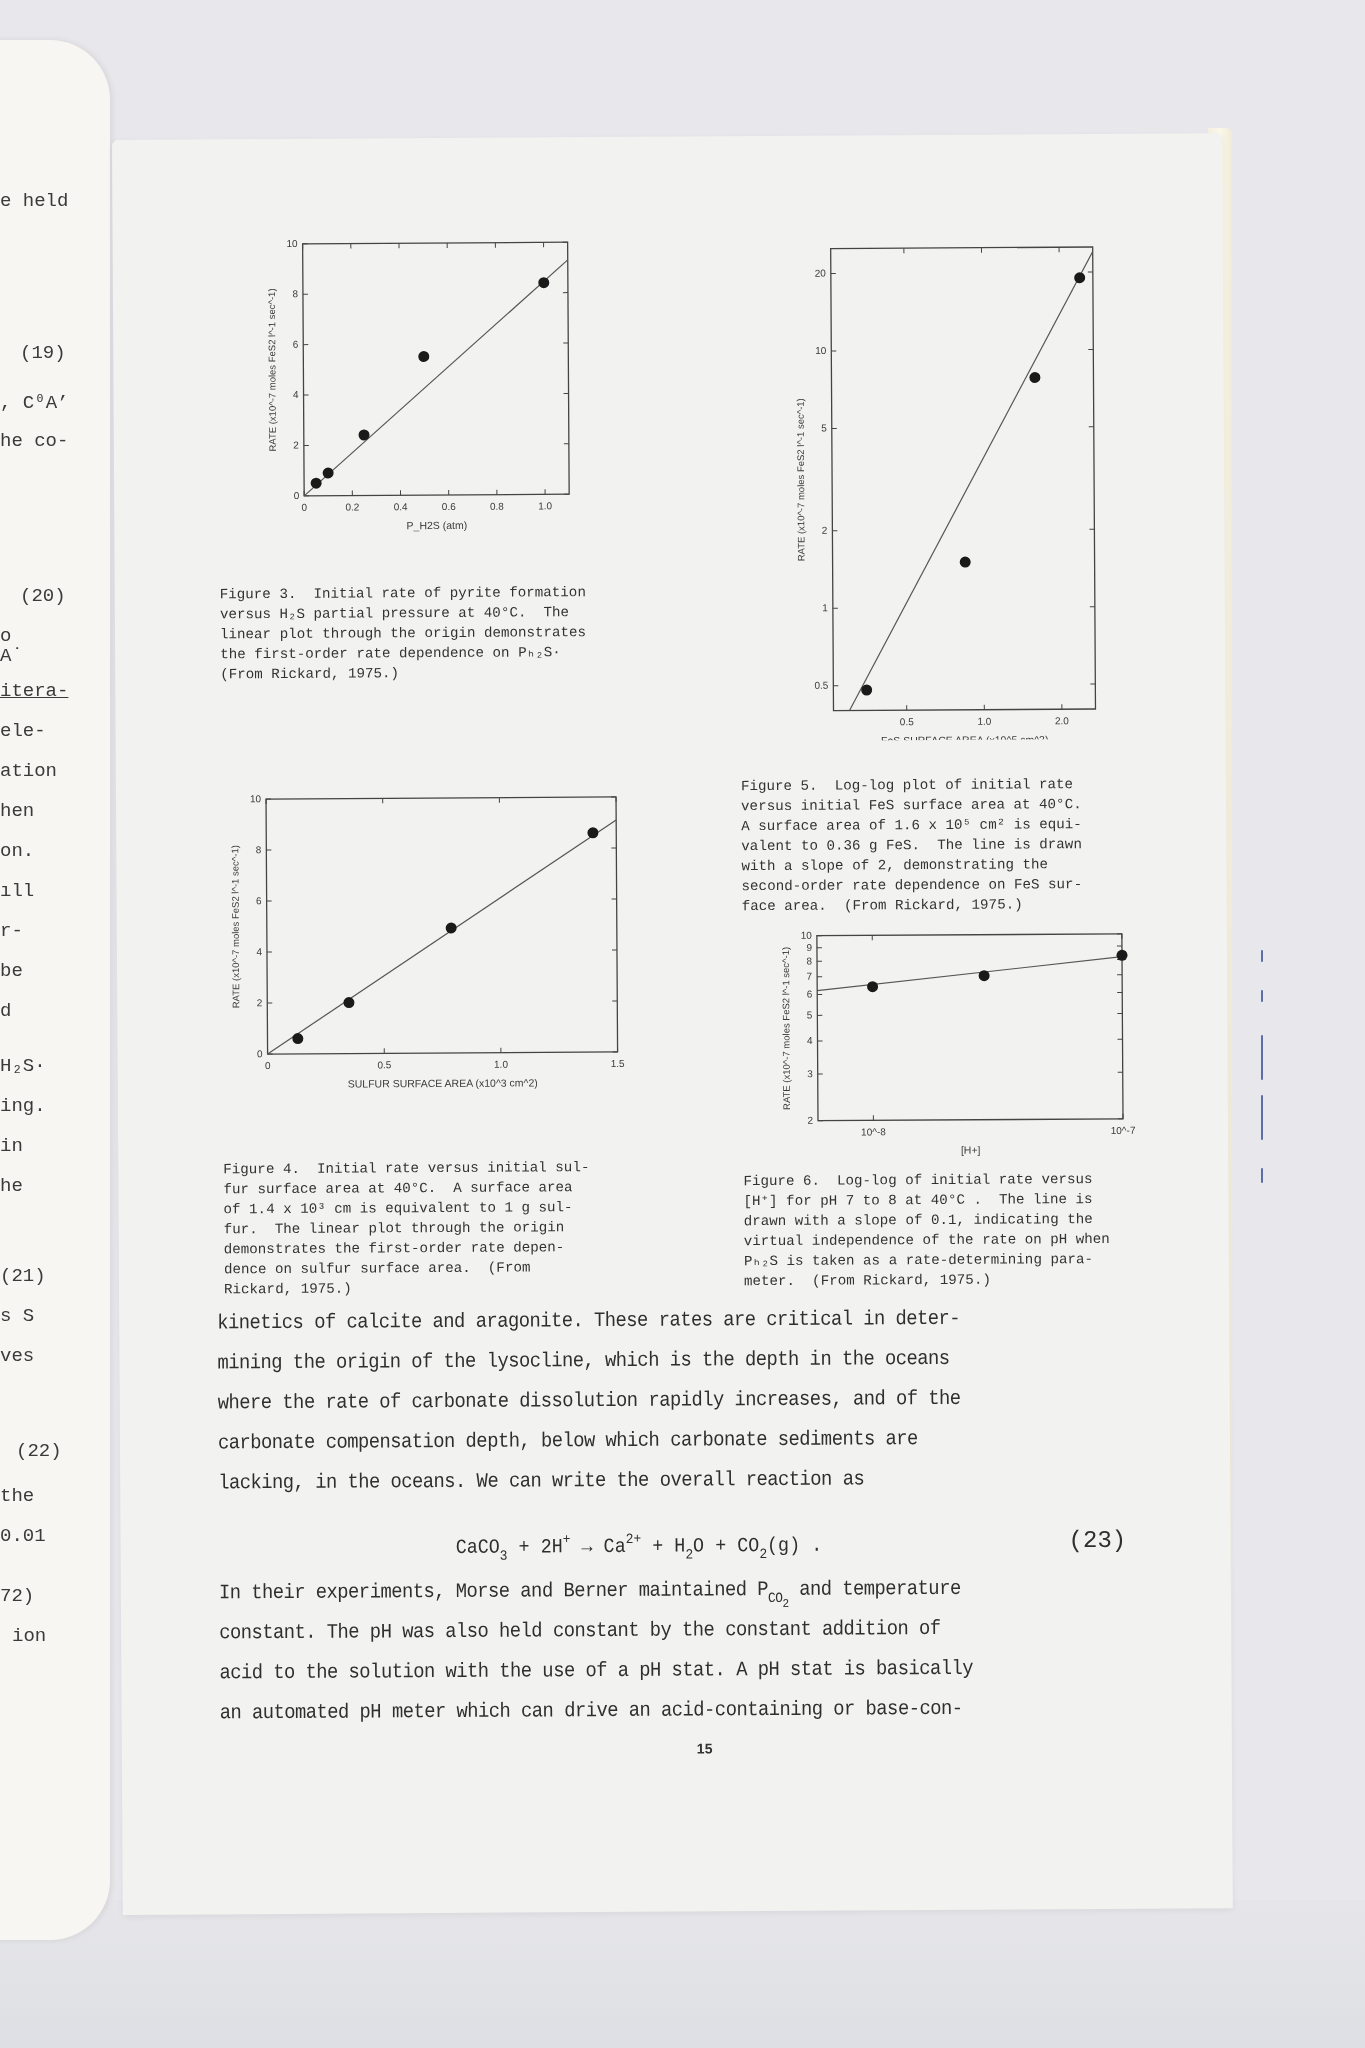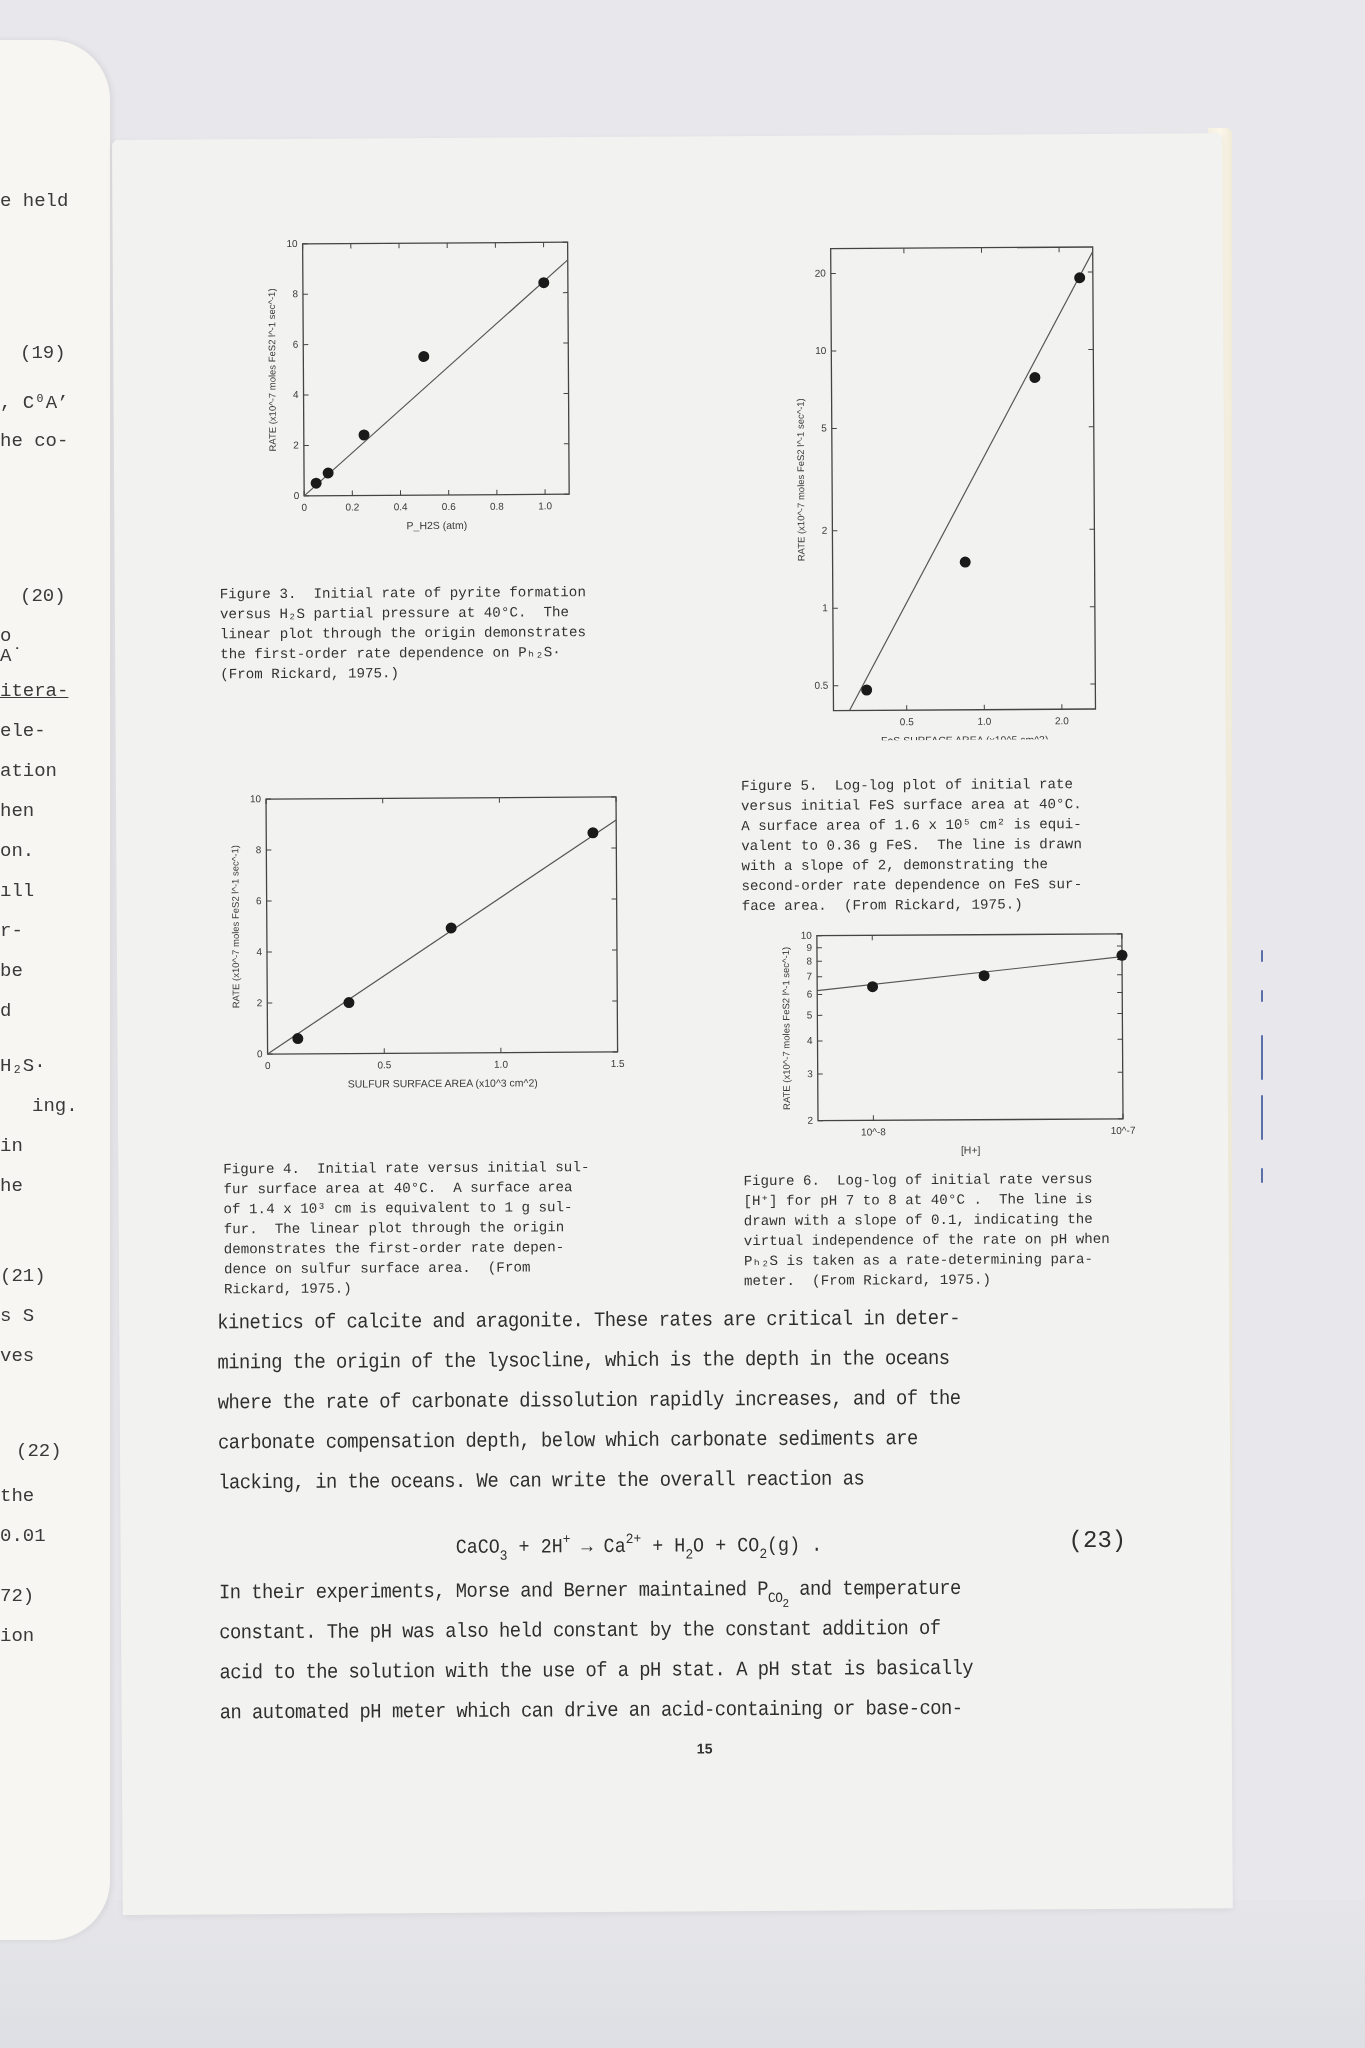--- a/index.html
+++ b/index.html
@@ -37,31 +37,31 @@
     <div class="ltxt" style="top: 640px; left: 40px; text-decoration: underline;">itera-</div>
     <div class="ltxt" style="top: 680px; left: 40px;">ele-</div>
     <div class="ltxt" style="top: 720px; left: 40px;">ation</div>
     <div class="ltxt" style="top: 760px; left: 40px;">hen</div>
     <div class="ltxt" style="top: 800px; left: 40px;">on.</div>
     <div class="ltxt" style="top: 840px; left: 40px;">ıll</div>
     <div class="ltxt" style="top: 880px; left: 40px;">r-</div>
     <div class="ltxt" style="top: 920px; left: 40px;"> be</div>
     <div class="ltxt" style="top: 960px; left: 40px;">d</div>
     <div class="ltxt" style="top: 1015px; left: 40px;">H₂S·</div>
-    <div class="ltxt" style="top: 1055px; left: 40px; padding-left: 32px;">ing.</div>
+    <div class="ltxt" style="top: 1055px; left: 40px;">ing.</div>
     <div class="ltxt" style="top: 1095px; left: 40px;"> in</div>
     <div class="ltxt" style="top: 1135px; left: 40px;">he</div>
     <div class="ltxt" style="top: 1225px; left: 40px;">(21)</div>
     <div class="ltxt" style="top: 1265px; left: 40px;">s S</div>
     <div class="ltxt" style="top: 1305px; left: 40px;">ves</div>
     <div class="ltxt" style="top: 1400px; left: 40px; padding-left: 16px;">(22)</div>
     <div class="ltxt" style="top: 1445px; left: 40px;"> the</div>
     <div class="ltxt" style="top: 1485px; left: 40px;">0.01</div>
     <div class="ltxt" style="top: 1545px; left: 40px;">72)</div>
-    <div class="ltxt" style="top: 1585px; left: 40px;">ion</div>
+    <div class="ltxt" style="top: 1585px; left: 40px; padding-left: 12px;">ion</div>
   </div>
 
 <div id="right-edge"></div>
 <div class="tick-marks">
   <div style="top:20px;height:12px"></div>
   <div style="top:60px;height:12px"></div>
   <div style="top:105px;height:45px"></div>
   <div style="top:165px;height:45px"></div>
   <div style="top:238px;height:15px"></div>
 </div>

